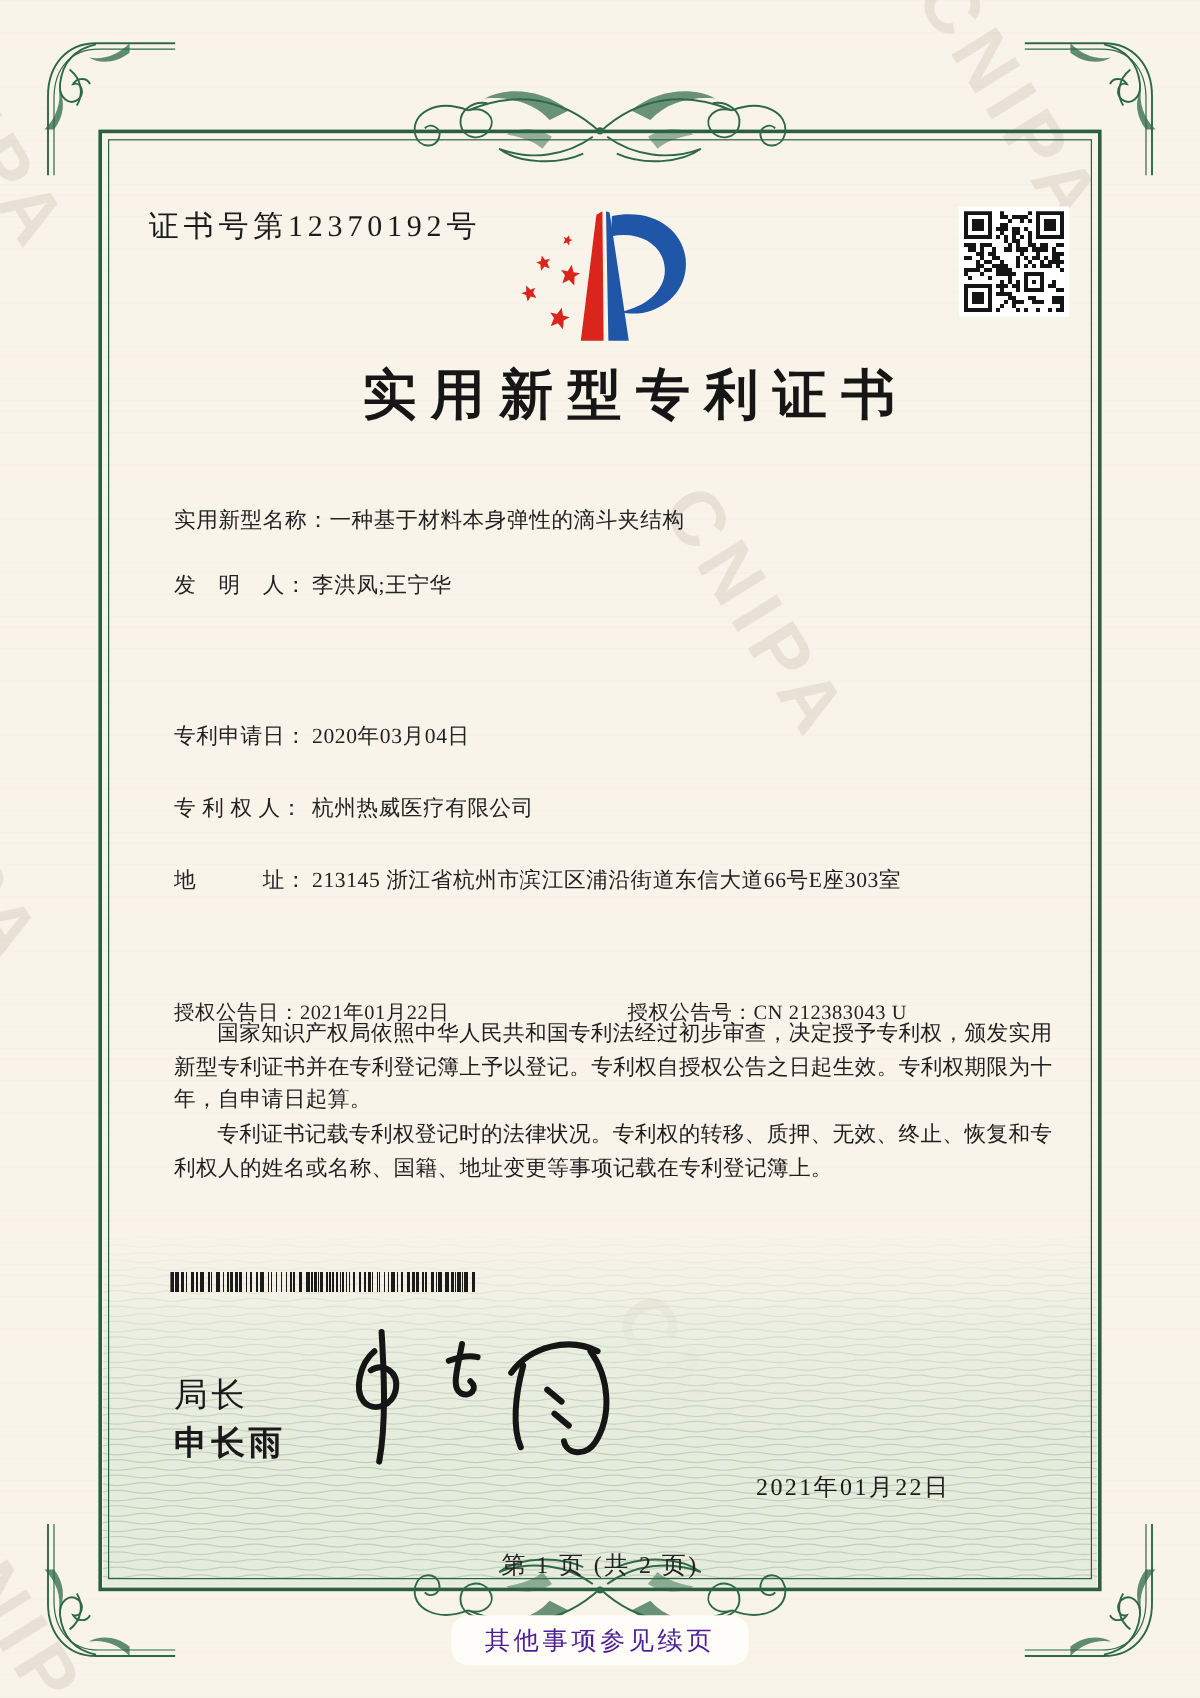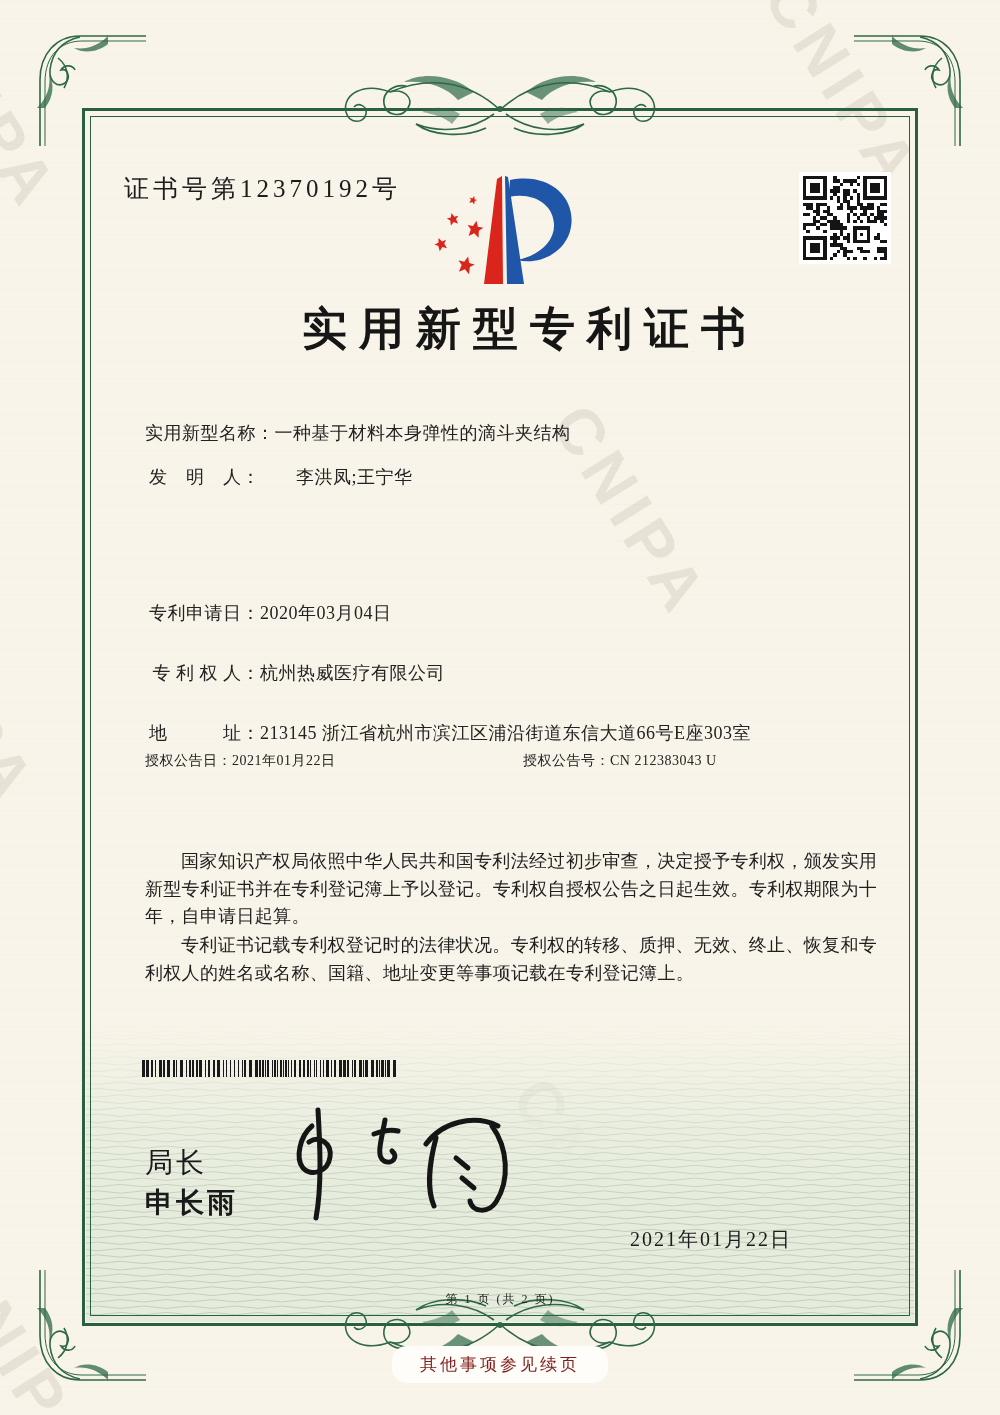--- a/index.html
+++ b/index.html
@@ -24,35 +24,35 @@
   }
   .wave-zone svg{position:absolute; left:0; top:0;}
   .cert-no{position:absolute; z-index:2; left:124px; top:172px; font-size:25px; letter-spacing:4px; color:#1c1c1c;}
   .qr{position:absolute; z-index:2; left:799px; top:172px; width:84px; height:84px; background:#fff; padding:4px;}
   .logo{position:absolute; z-index:2; left:420px; top:166px; width:180px; height:132px;}
   .title{
     position:absolute; z-index:2; left:0; top:299px; width:100%; text-align:center;
     font-size:45px; font-weight:bold; letter-spacing:12px; color:#161616; text-indent:12px;padding-left:24px;
   }
   .frow{position:absolute; z-index:2; left:145px; width:732px; display:flex; font-size:18px; color:#222; line-height:27px; letter-spacing:.5px;}
-  .flabel{white-space:pre; min-width:115px;text-align:right;}
+  .flabel{white-space:pre; min-width:115px;}
   .fvalue{flex:1;}
-  .grant{position:absolute; z-index:2; top:752px; font-size:14px; color:#222; white-space:pre; letter-spacing:.5px;}
+  .grant{position:absolute; z-index:2; top:832px; font-size:17px; color:#222; white-space:pre; letter-spacing:.5px;}
   .para{
     position:absolute; z-index:2; left:145px; width:732px; font-size:18px; color:#1e1e1e;
     line-height:27.5px; text-align:justify; text-indent:2em; letter-spacing:.3px;margin-top:20px;
   }
   .barcode{position:absolute; z-index:2; left:142px; top:1060px; width:258px; height:17px;}
   .signer{position:absolute; z-index:2; left:145px; font-size:28px; color:#1a1a1a; letter-spacing:3px; font-family:"Liberation Sans", sans-serif;}
   .signature{position:absolute; z-index:2; left:278px; top:1104px; width:290px; height:120px;}
   .issue-date{position:absolute; z-index:2; left:630px; top:1226px; font-size:20px; letter-spacing:2px; color:#1c1c1c;}
-  .page-no{position:absolute; z-index:2; left:0; top:1291px; width:100%; text-align:center; font-size:12px; color:#222; letter-spacing:2px;}
+  .page-no{position:absolute; z-index:2; left:0; top:1291px; width:100%; text-align:center; font-size:20px; color:#222; letter-spacing:2px;}
   .note-box{
     position:absolute; z-index:3; left:50%; top:1346px; transform:translateX(-50%);
-    background:#fffdf9; padding:7px 28px; font-size:17px; color:#7f1d1d; letter-spacing:3px;border-radius:15px;
+    background:#fffdf9; padding:7px 28px; font-size:21px; color:#4c1d95; letter-spacing:3px;border-radius:15px;
   }
   svg{display:block;}
 </style>
 </head>
 <body>
 
 <div id="page">
 
   <div class="wm" style="left:-50px; top:-15px;">CNIPA</div>
   <div class="wm" style="left:812px; top:-35px;">CNIPA</div>
@@ -382,21 +382,21 @@
       <path d="M90,14 C130,6 156,32 151,61 C147,85 121,100 97,94 C118,90 135,76 134,58 C133,38 113,26 89,31 Z" fill="#1f56a7"></path>
     </svg>
   </div>
 
   <div class="title">实用新型专利证书</div>
 
   <div class="frow" style="top:420px;">
     <span class="flabel">实用新型名称：</span>
     <span class="fvalue">一种基于材料本身弹性的滴斗夹结构</span>
   </div>
-  <div class="frow" style="top:464px;gap:36px;">
+  <div class="frow" style="top:474px;">
     <span class="flabel">发　明　人：</span>
     <span class="fvalue">李洪凤;王宁华</span>
   </div>
   <div class="frow" style="top:600px;">
     <span class="flabel">专利申请日：</span>
     <span class="fvalue">2020年03月04日</span>
   </div>
   <div class="frow" style="top:660px;">
     <span class="flabel">专 利 权 人：</span>
     <span class="fvalue">杭州热威医疗有限公司</span>

